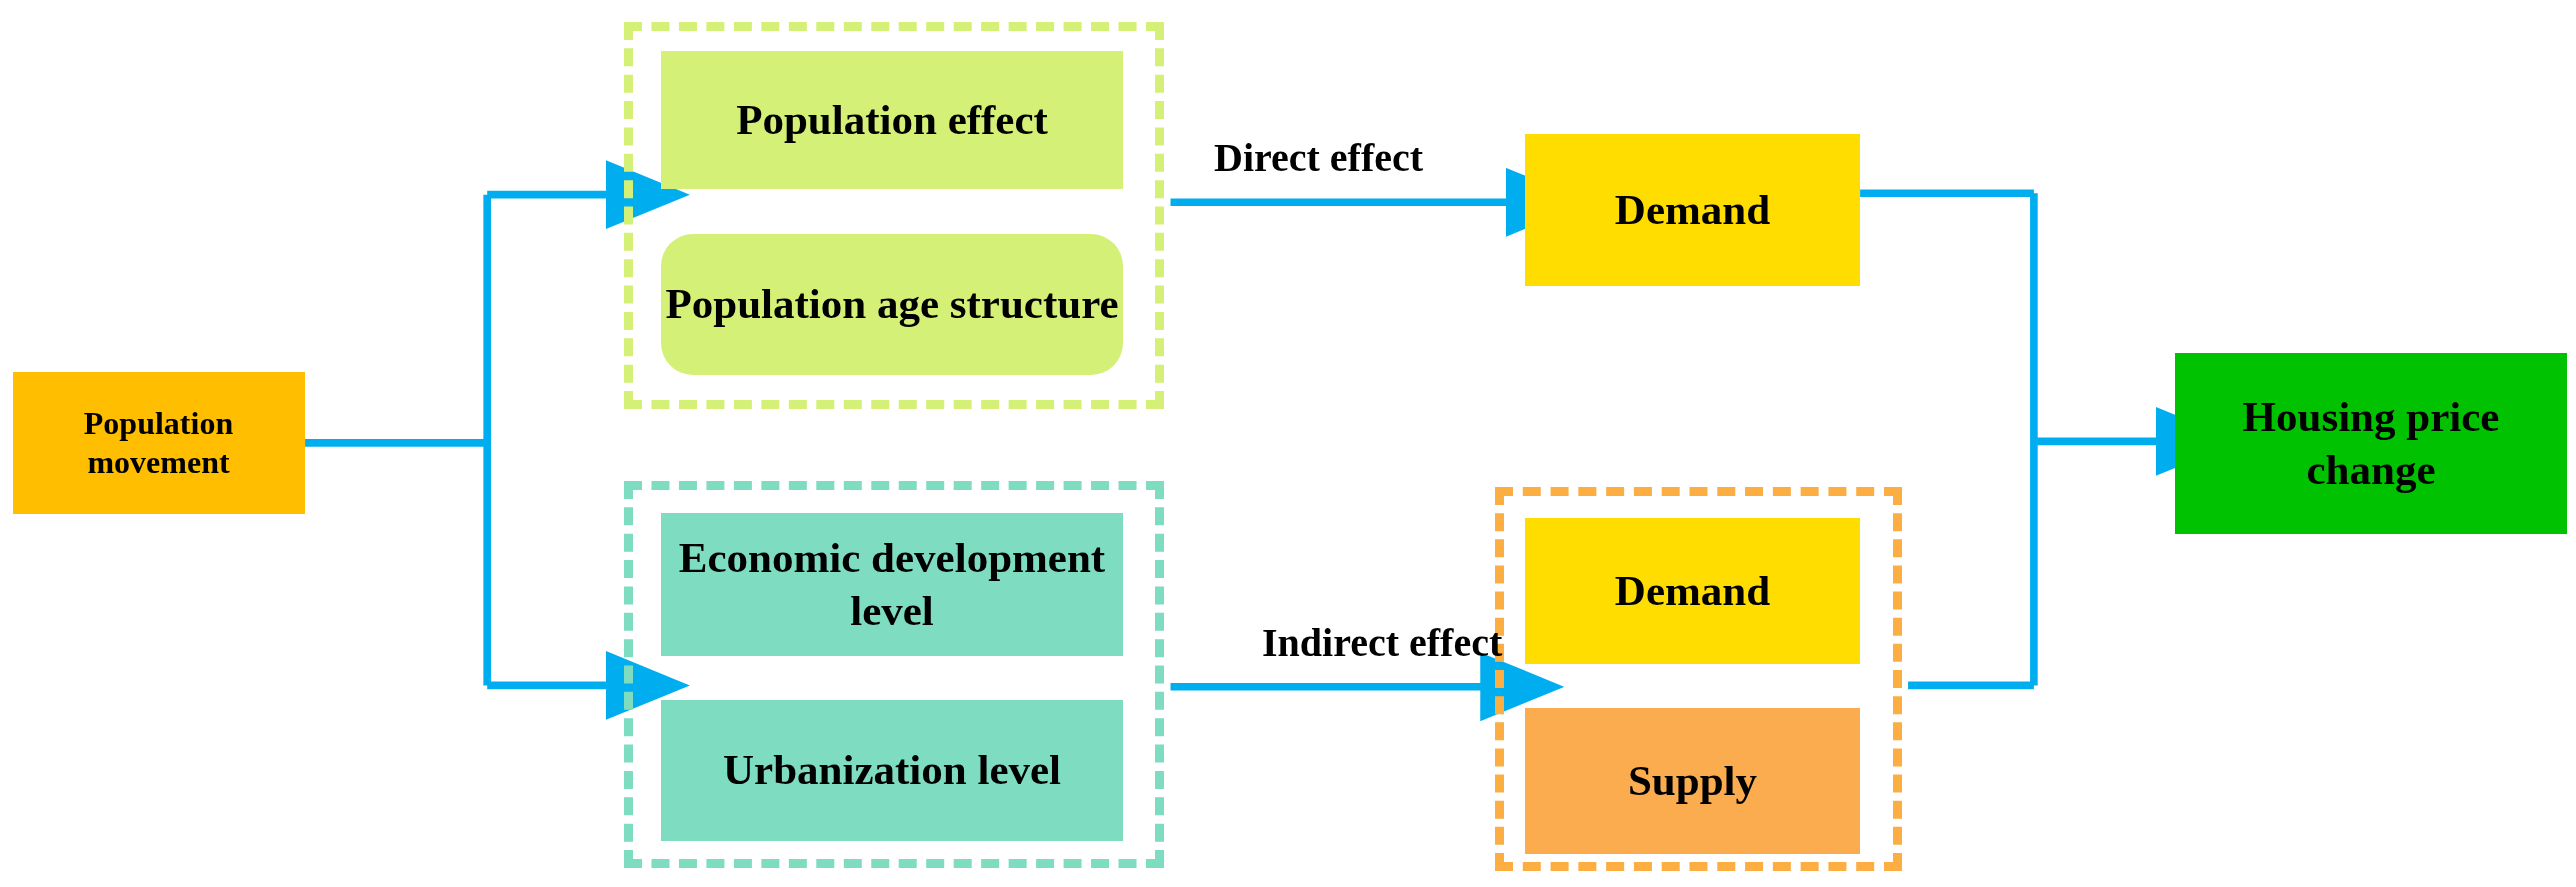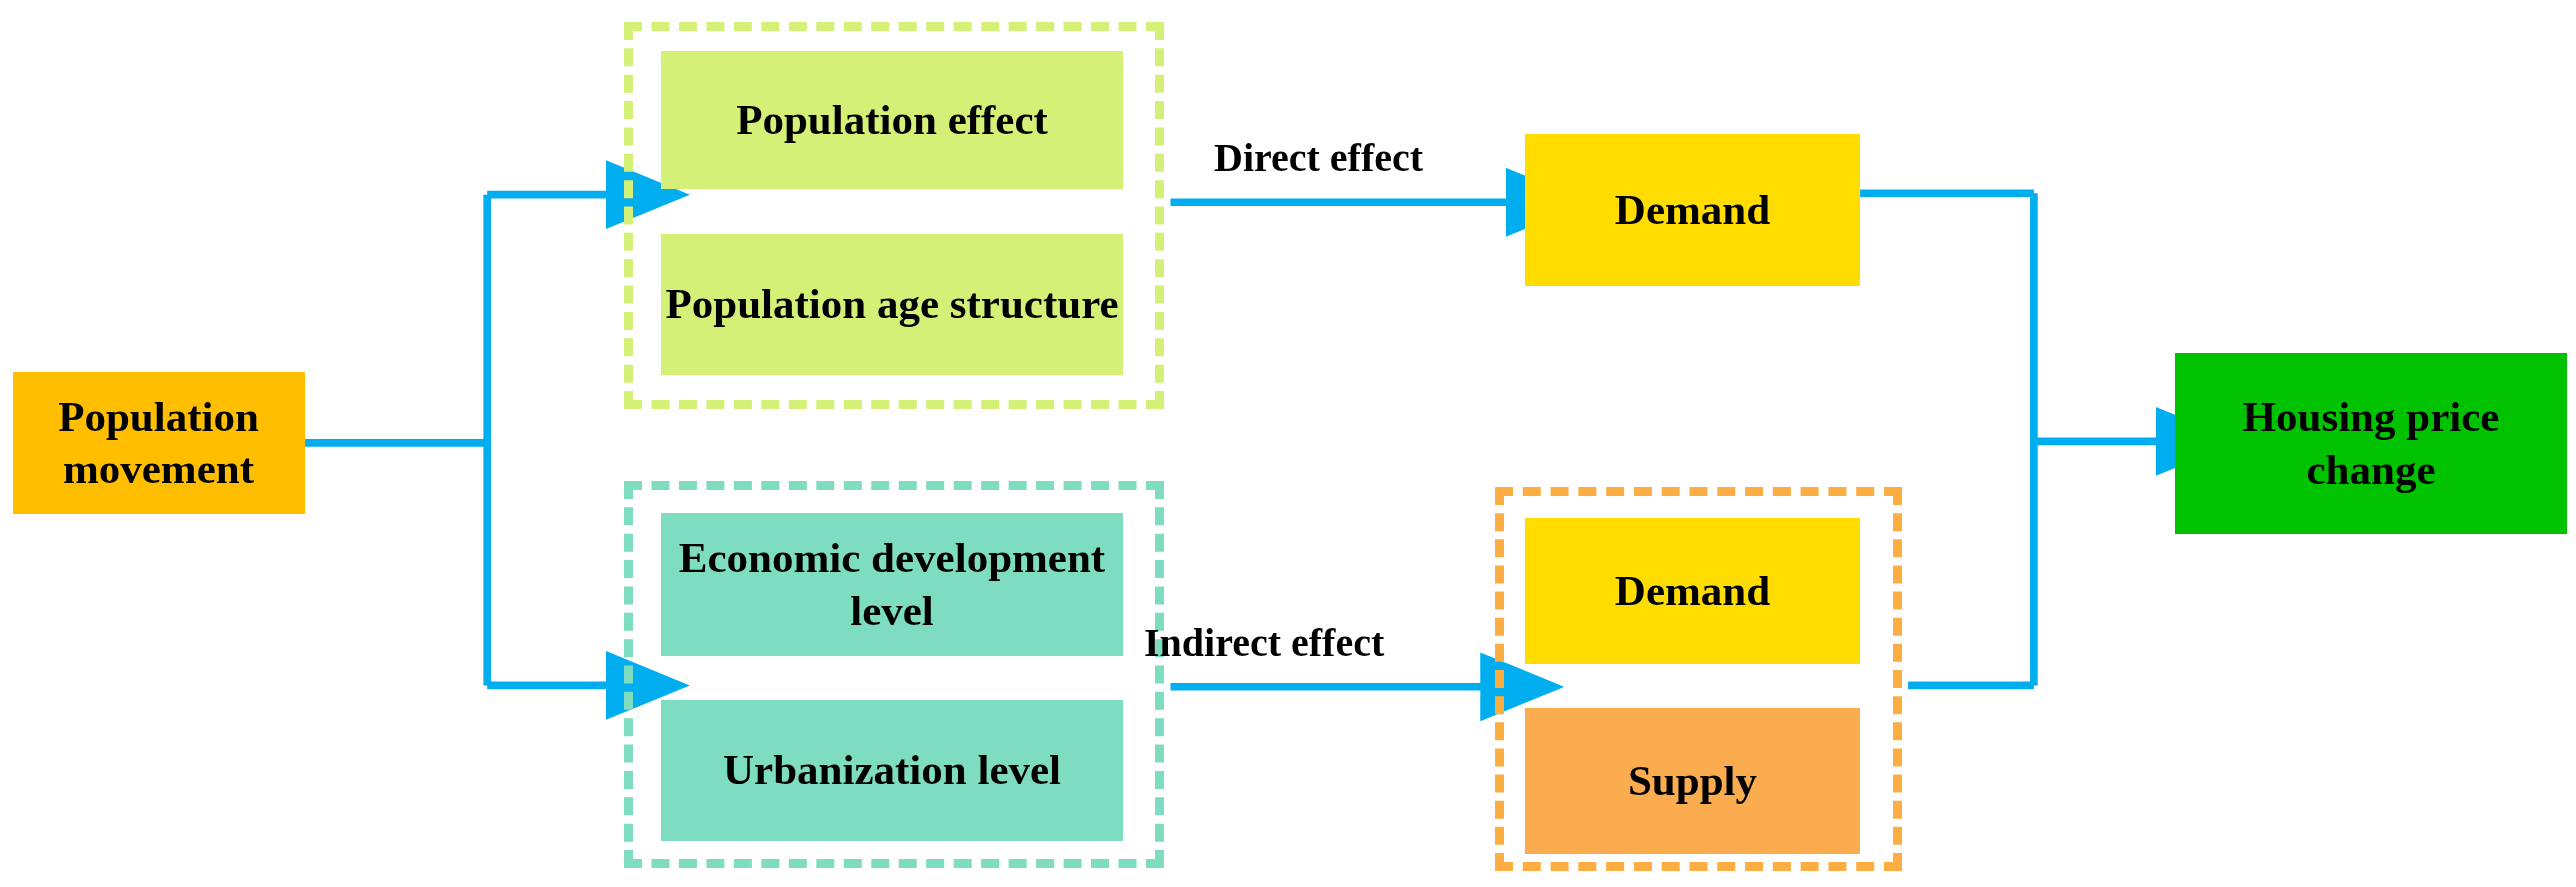--- a/index.html
+++ b/index.html
@@ -31,37 +31,38 @@
   .group {
     position: absolute;
     box-sizing: border-box;
     background: transparent;
   }
 
   
   #node-population-movement {
     left: 12.5px; top: 372px; width: 292px; height: 142px;
     background: #FFBF00;
-    font-size: 43px;
+    font-size: 32px;
   }
 
   
   #group-population-factors {
     left: 624px; top: 21.6px; width: 540px; height: 387px;
     border: 9.7px dashed #D4F077;
   }
   #node-population-scale {
     left: 661px; top: 51px; width: 462px; height: 138px;
     background: #D4F077;
     font-size: 43px;
   }
   #node-population-age-structure {
     left: 661px; top: 234px; width: 462px; height: 141px;
     background: #D4F077;
     font-size: 43px;
+    border-radius: 32px;
   }
 
   
   #group-socioeconomic-factors {
     left: 624px; top: 481px; width: 540px; height: 387px;
     border: 9.7px dashed #7EDCC0;
   }
   #node-economic-development-level {
     left: 661px; top: 513px; width: 462px; height: 143px;
     background: #7EDCC0;
@@ -105,21 +106,21 @@
 
   
   .edge-label {
     position: absolute;
     font-weight: bold;
     color: #000000;
     font-size: 40px;
     white-space: nowrap;
   }
   #label-direct-effect  { left: 1214px; top: 134px; }
-  #label-indirect-effect{ left: 1144px; top: 619px; }
+  #label-indirect-effect{ left: 1262px; top: 619px; }
 
   
   #connectors {
     position: absolute;
     left: 0; top: 0;
     width: 2576px; height: 887px;
     pointer-events: none;
   }
 </style>
 </head>

